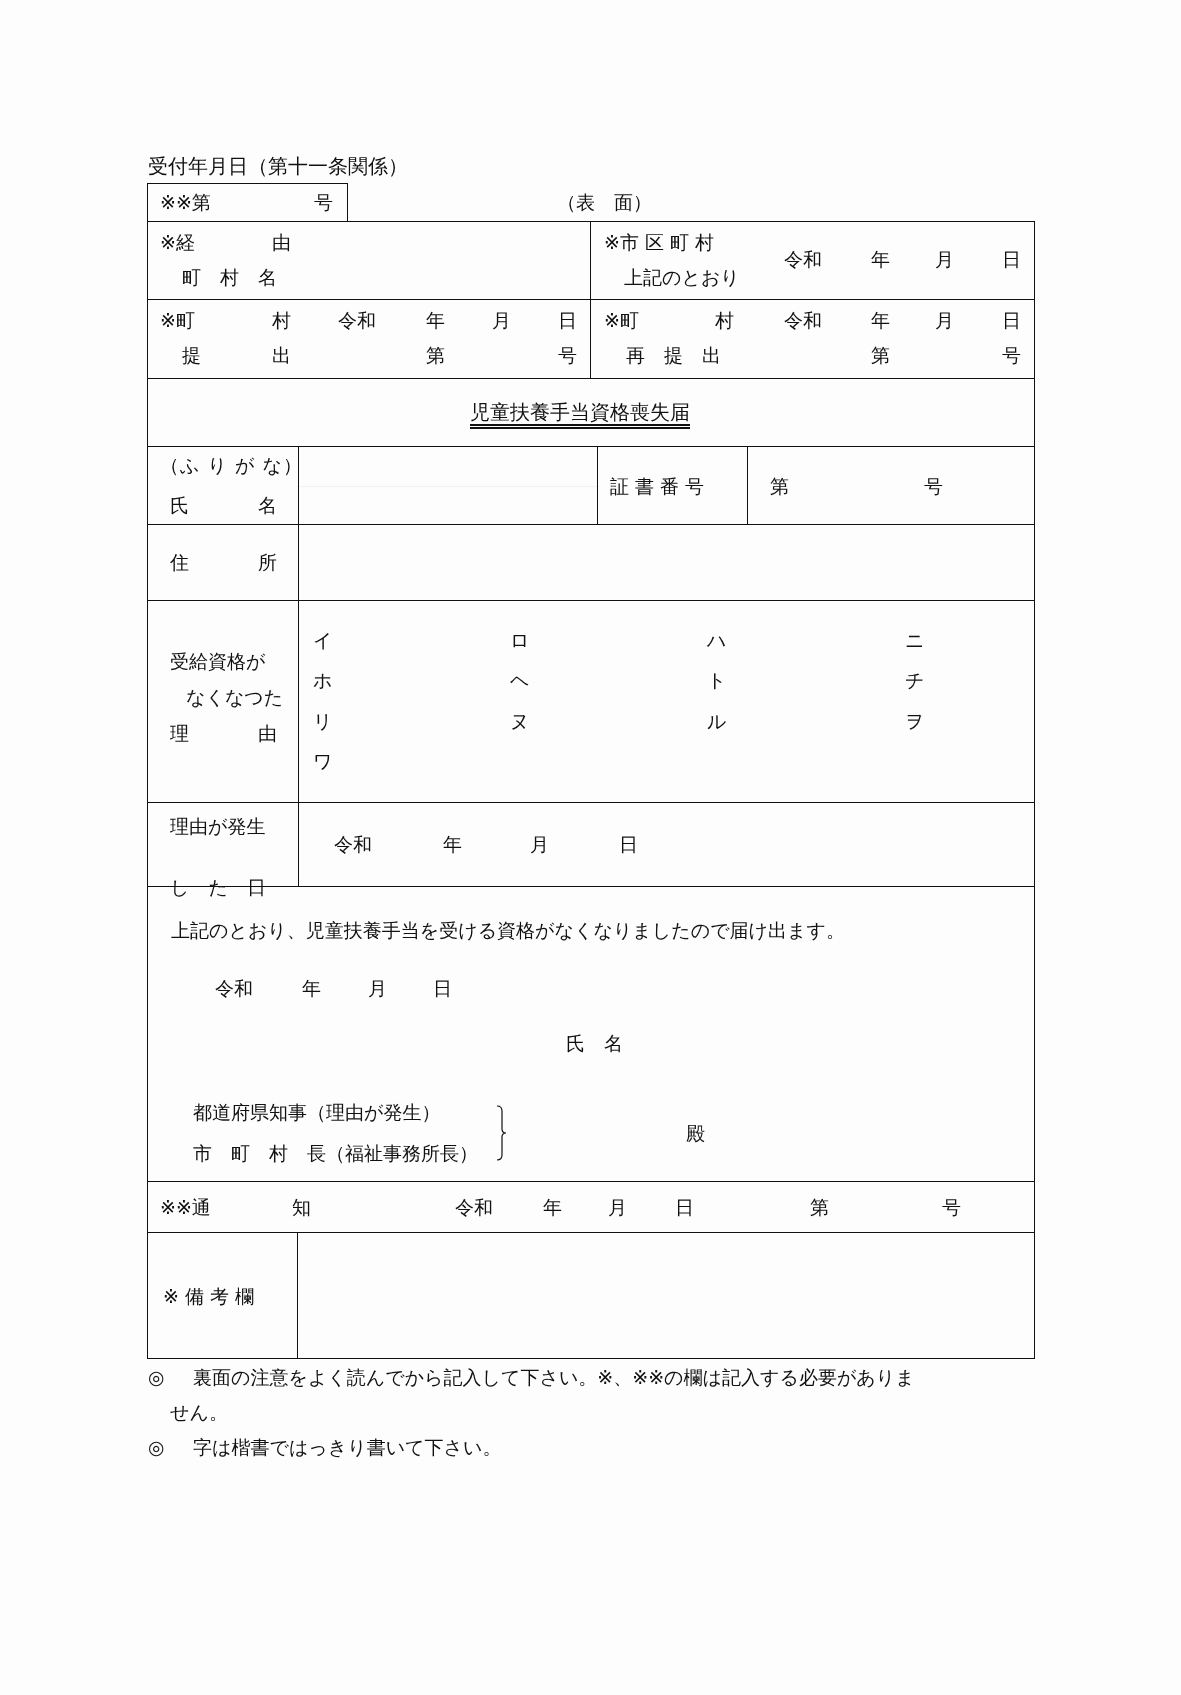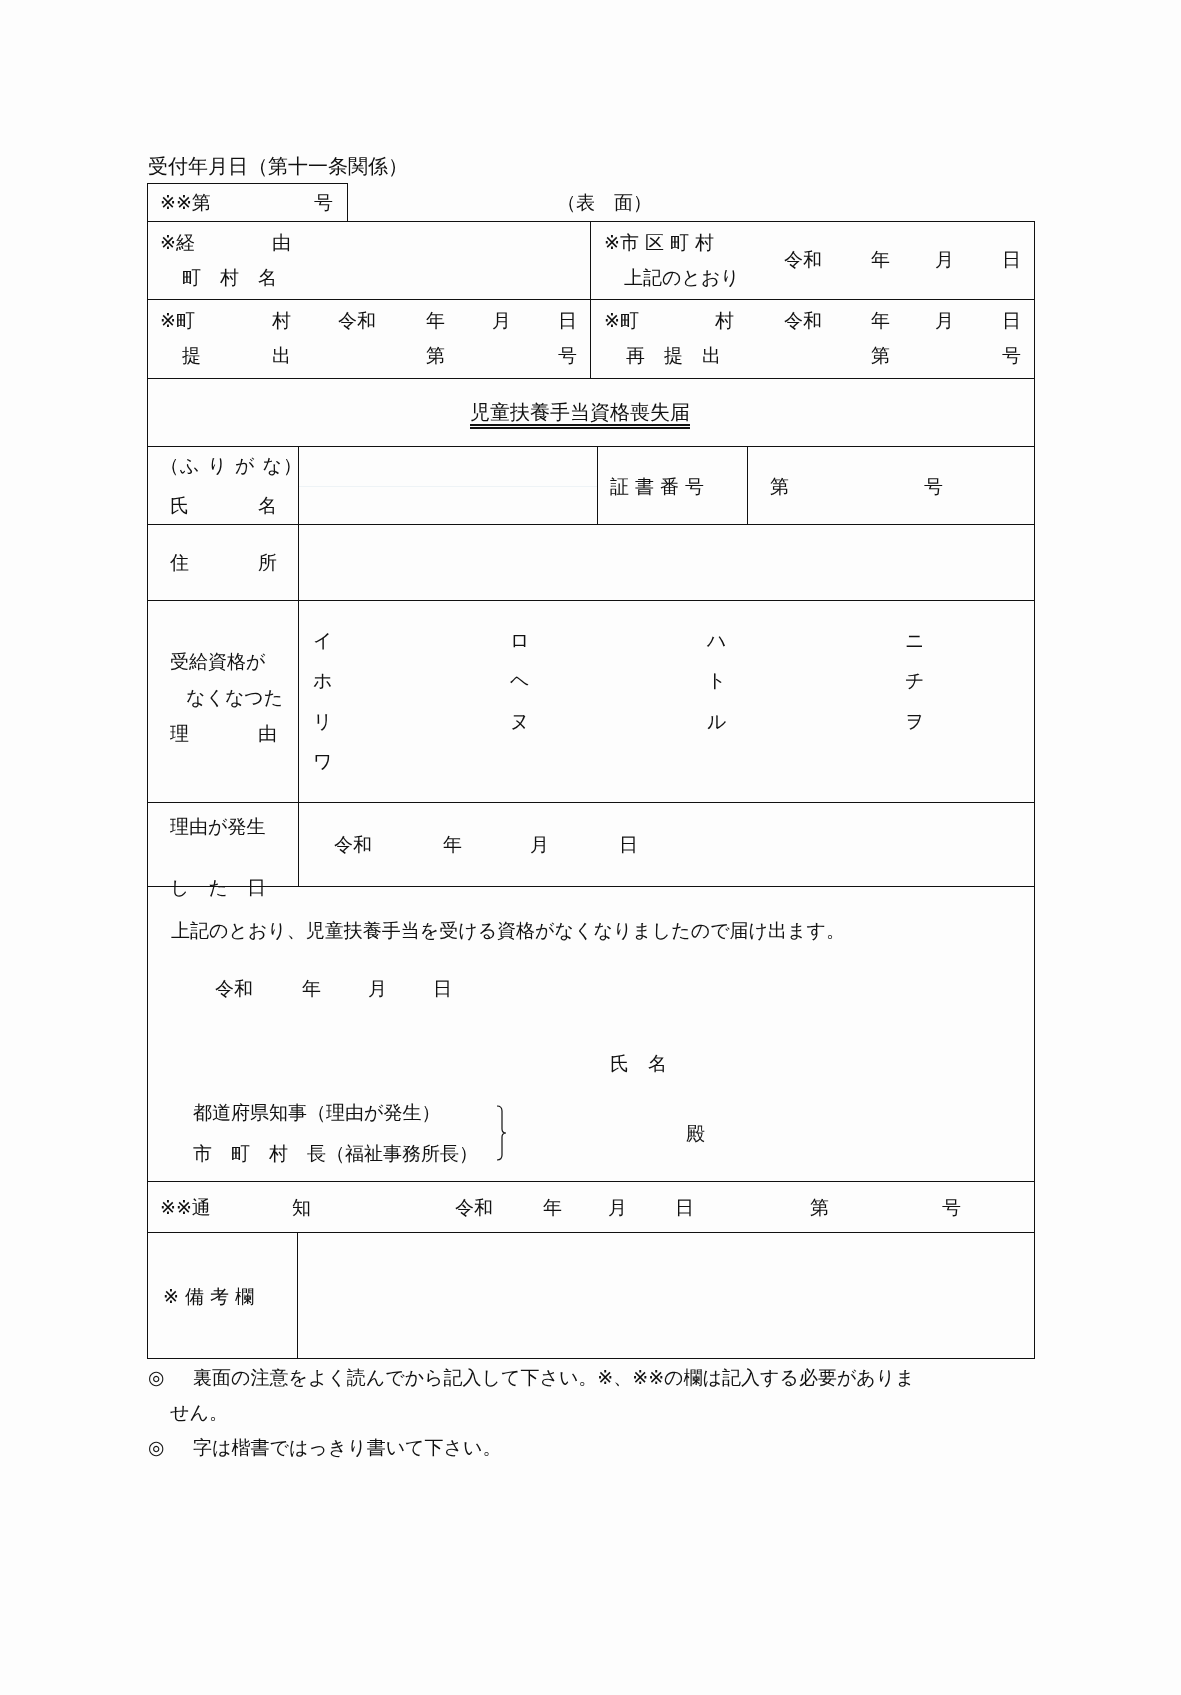--- a/index.html
+++ b/index.html
@@ -121,21 +121,21 @@
 <div class="abs" style="left:443px;top:835px;">年</div>
 <div class="abs" style="left:530px;top:835px;">月</div>
 <div class="abs" style="left:619px;top:835px;">日</div>
 <div class="field" style="left:300px;top:805px;width:732px;height:79px;"></div>
 
 <div class="abs" style="left:171px;top:921px;">上記のとおり、児童扶養手当を受ける資格がなくなりましたので届け出ます。</div>
 <div class="abs" style="left:215px;top:979px;">令和</div>
 <div class="abs" style="left:302px;top:979px;">年</div>
 <div class="abs" style="left:368px;top:979px;">月</div>
 <div class="abs" style="left:433px;top:979px;">日</div>
-<div class="abs" style="left:610px;top:1034px;margin-top:20px;">氏　名</div>
+<div class="abs" style="left:566px;top:1034px;">氏　名</div>
 <div class="field" style="left:680px;top:1024px;width:340px;height:38px;"></div>
 <div class="abs" style="left:193px;top:1103px;">都道府県知事（理由が発生）</div>
 <div class="abs" style="left:193px;top:1144px;">市　町　村　長（福祉事務所長）</div>
 <svg class="brace" style="left:495px;top:1105px;" width="14" height="56" viewBox="0 0 14 56">
   <path d="M2 1 Q7 1 7 6 L7 24 Q7 28 11 28 Q7 28 7 32 L7 50 Q7 55 2 55" fill="none" stroke="#111" stroke-width="1.2"></path>
 </svg>
 <div class="abs" style="left:686px;top:1124px;">殿</div>
 
 <div class="abs" style="left:160px;top:1198px;">※※通</div>
 <div class="abs" style="left:292px;top:1198px;">知</div>

